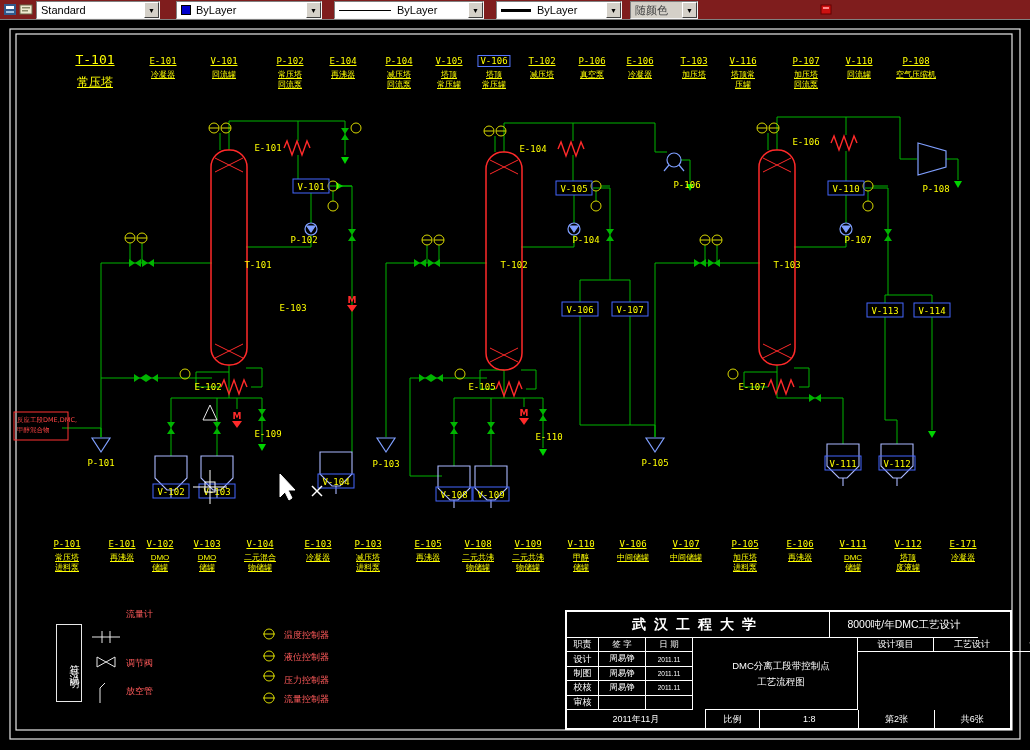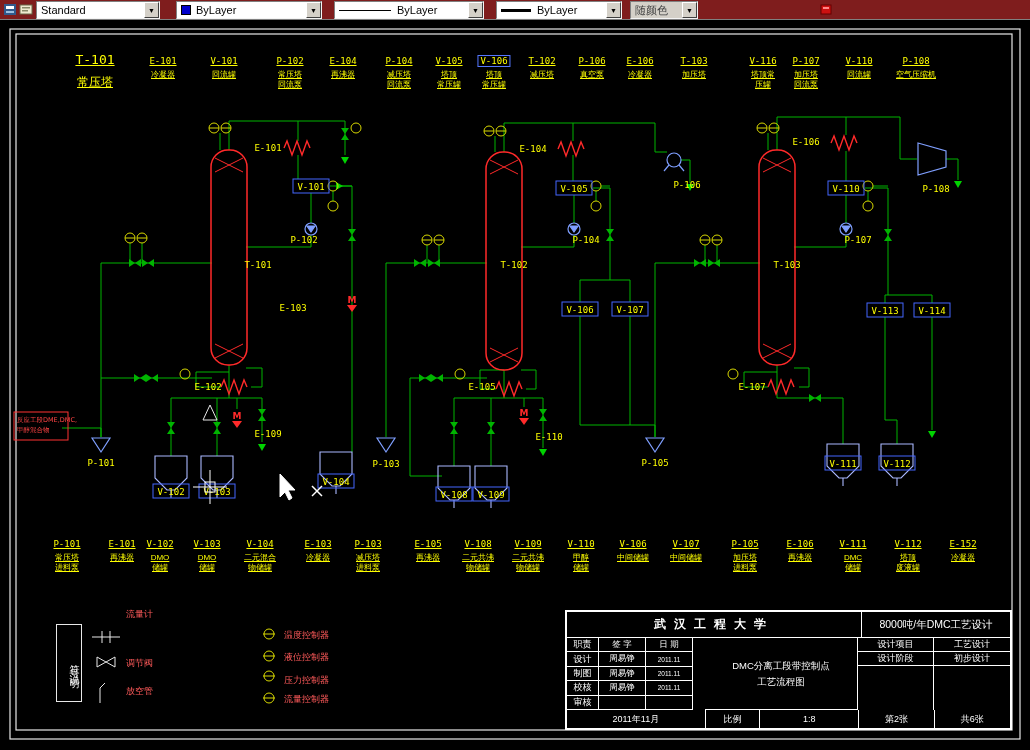--- a/index.html
+++ b/index.html
@@ -37,31 +37,31 @@
 .eq-label>div{display:block}
 
 
 .legend-title{position:absolute;left:56px;top:604px;width:26px;height:78px;border:1px solid #e8e8e8;color:#fff;font-size:10px;writing-mode:vertical-rl;text-orientation:upright;letter-spacing:5px;padding-top:5px;text-align:center}
 .lg{position:absolute;color:#ff5a5a;font-size:9px;white-space:nowrap}
 
 
 #titleblock{position:absolute;left:565px;top:590px;width:447px;height:120px;border:2px solid #fff;color:#fff;font-size:9px}
 #titleblock .cell{border-right:1px solid #fff;border-bottom:1px solid #fff;display:flex;align-items:center;justify-content:center;overflow:hidden}
 .tb-row1{display:flex;height:26px}
-.tb-univ{width:295px;font-size:12px;font-weight:bold;letter-spacing:8px}
+.tb-univ{width:263px;font-size:14px;font-weight:bold;letter-spacing:8px}
 .tb-proj{width:148px;font-size:10.5px;border-right:none!important}
 .tb-body{display:flex;height:72px}
 .tb-table{width:140px;display:flex;flex-direction:column}
 .tb-table .tr{display:flex;flex:1}
 .tb-table .tr>div{border-right:1px solid #fff;border-bottom:1px solid #fff;display:flex;align-items:center;justify-content:center}
 .tb-table .c1{width:32px}
 .tb-table .c2{width:47px;font-size:8.5px}
 .tb-table .c3{width:47px;font-size:6.5px}
 .tb-mid{width:155px;border-right:1px solid #fff;border-bottom:1px solid #fff;display:flex;flex-direction:column;align-items:center;justify-content:center;font-size:9.5px;line-height:1.6}
-.tb-right{width:152px;display:flex;flex-direction:column}
+.tb-right{width:152px;display:flex;flex-direction:row}
 .tb-right .tr{display:flex;height:14px}
 .tb-right .tr>div{width:76px;border-right:1px solid #fff;border-bottom:1px solid #fff;display:flex;align-items:center;justify-content:center}
 .tb-right .tr>div:last-child{border-right:none}
 .tb-right-empty{flex:1;display:flex}
 .tb-right-empty>div{width:76px;border-right:1px solid #fff}
 .tb-bottom{display:flex;height:18px}
 .tb-bottom>div{border-right:1px solid #fff;display:flex;align-items:center;justify-content:center}
 .bdate{width:140px}
 .bscalel{width:55px}
 .bscale{width:100px}
@@ -486,21 +486,21 @@
         <div class="eq-name">真空泵</div>
       </div>
       <div class="eq-label" style="left: 640px;">
         <div><span class="eq-id">E-106</span></div>
         <div class="eq-name">冷凝器</div>
       </div>
       <div class="eq-label" style="left: 694px;">
         <div><span class="eq-id">T-103</span></div>
         <div class="eq-name">加压塔</div>
       </div>
-      <div class="eq-label" style="left: 743px; margin-left: 20px;">
+      <div class="eq-label" style="left: 743px;">
         <div><span class="eq-id">V-116</span></div>
         <div class="eq-name">塔顶常</div>
         <div class="eq-name">压罐</div>
       </div>
       <div class="eq-label" style="left: 806px;">
         <div><span class="eq-id">P-107</span></div>
         <div class="eq-name">加压塔</div>
         <div class="eq-name">回流泵</div>
       </div>
       <div class="eq-label" style="left: 859px;">
@@ -586,21 +586,21 @@
         <div><span class="eq-id">V-111</span></div>
         <div class="eq-name">DMC</div>
         <div class="eq-name">储罐</div>
       </div>
       <div class="eq-label" style="left: 908px;">
         <div><span class="eq-id">V-112</span></div>
         <div class="eq-name">塔顶</div>
         <div class="eq-name">废液罐</div>
       </div>
       <div class="eq-label" style="left: 963px;">
-        <div><span class="eq-id">E-152</span></div>
+        <div><span class="eq-id">E-171</span></div>
         <div class="eq-name">冷凝器</div>
       </div>
     </div>
 
 <div class="legend-title">符号说明</div>
 <div class="lg" style="left:126px;top:588px">流量计</div>
 <div class="lg" style="left:126px;top:637px">调节阀</div>
 <div class="lg" style="left:126px;top:665px">放空管</div>
 <div class="lg" style="left:284px;top:609px">温度控制器</div>
 <div class="lg" style="left:284px;top:631px">液位控制器</div>

